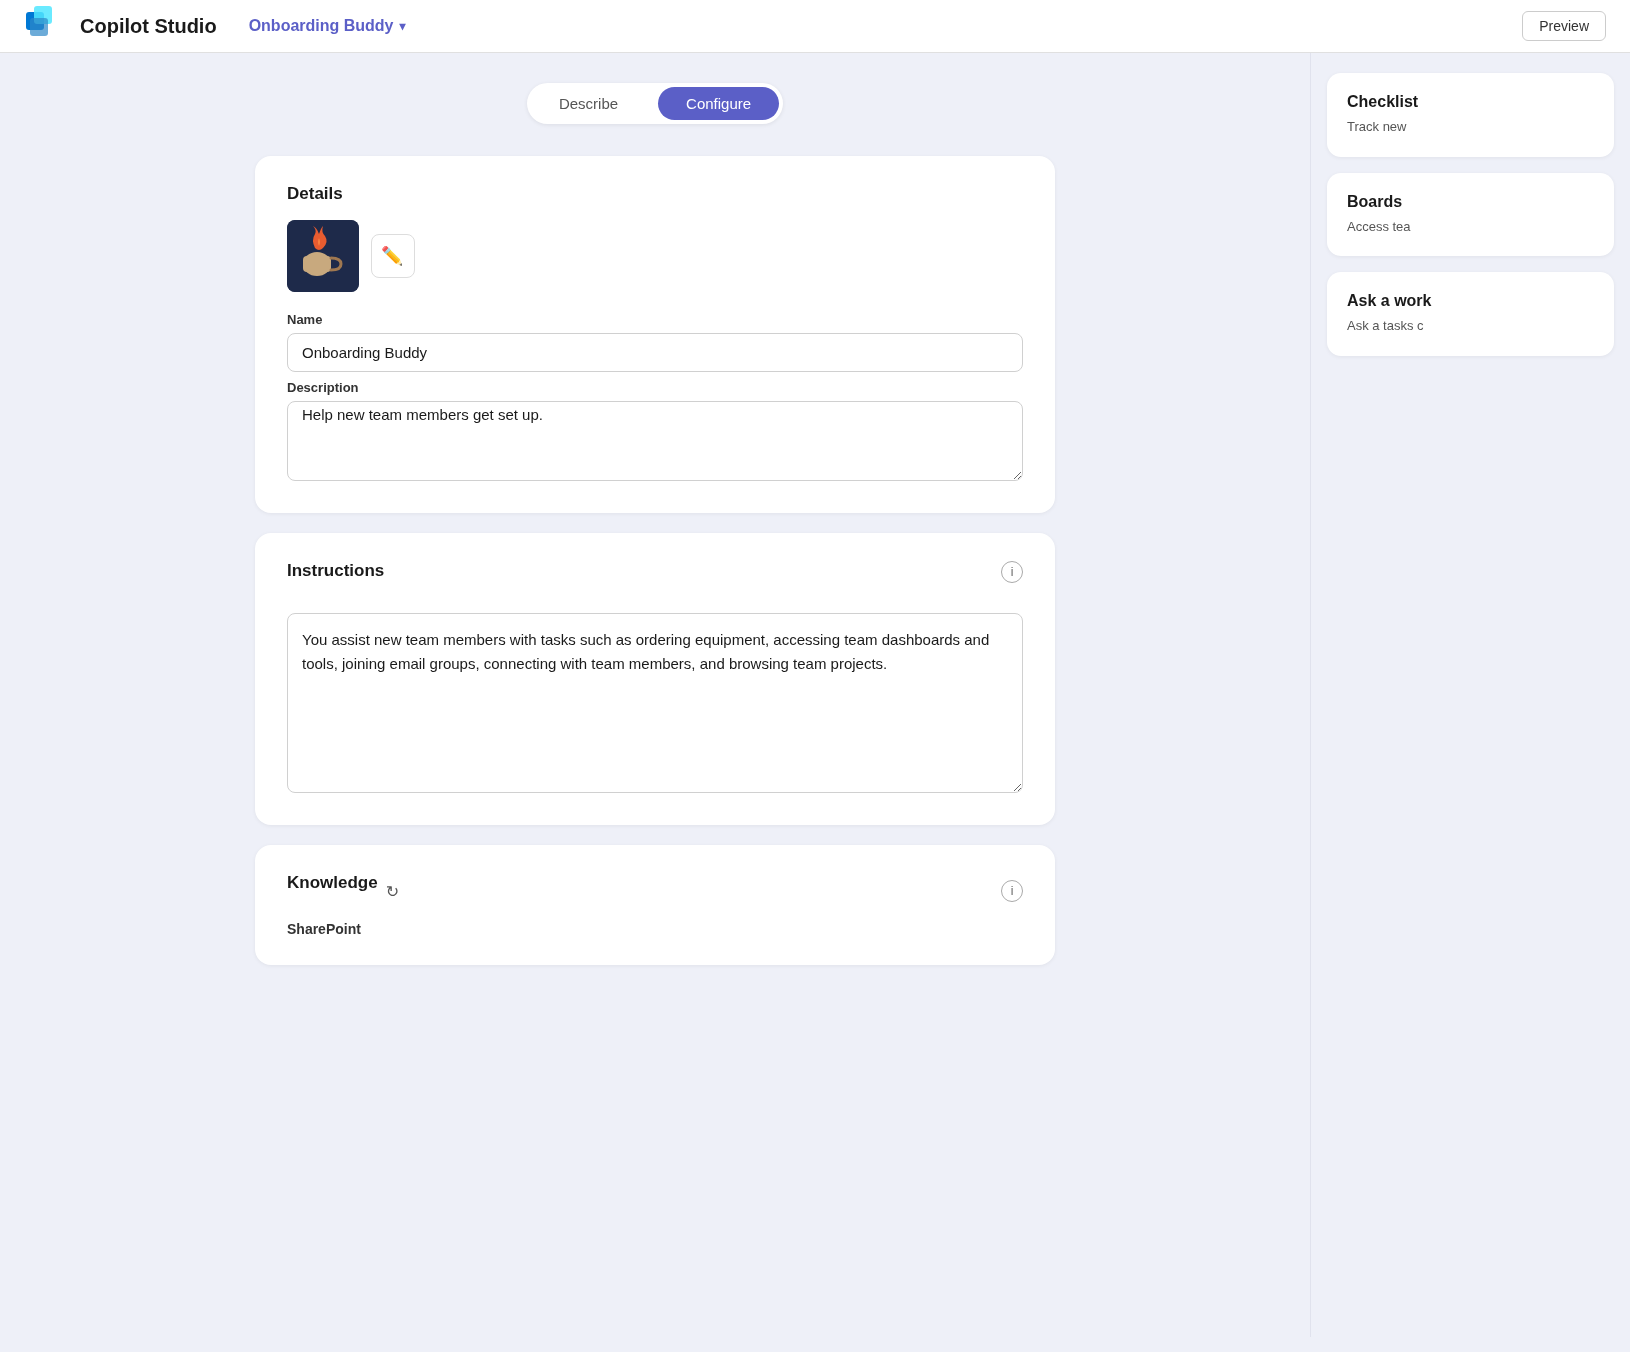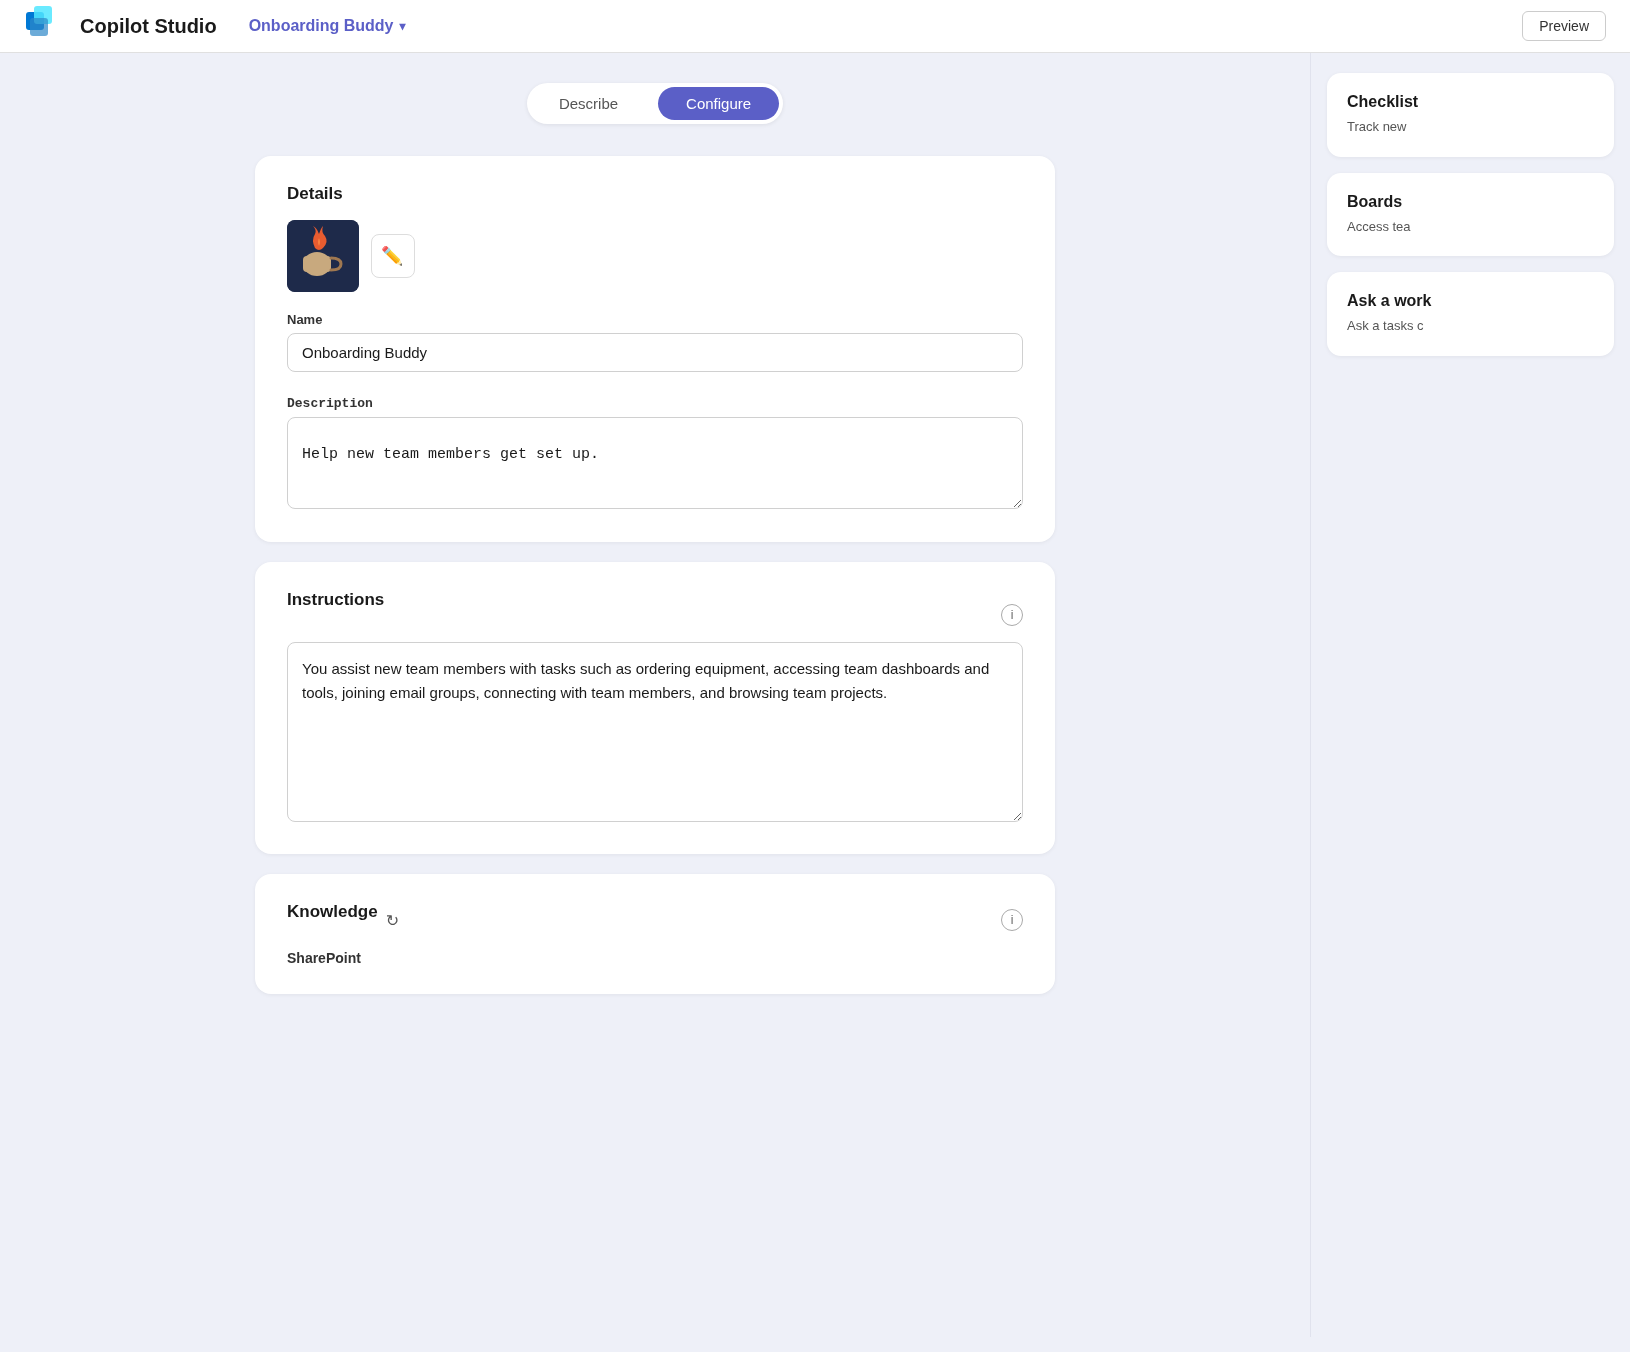--- a/index.html
+++ b/index.html
@@ -182,39 +182,38 @@
       border: 1px solid #d0d0d0;
       border-radius: 8px;
       font-size: 15px;
       color: #1a1a1a;
       outline: none;
       font-family: inherit;
     }
 
     .text-area {
       width: 100%;
-      padding: 28px 14px;
+      padding: 4px 14px;
       border: 1px solid #d0d0d0;
       border-radius: 8px;
       font-size: 15px;
       color: #1a1a1a;
       outline: none;
       font-family: inherit;
       resize: vertical;
       min-height: 80px;
     }
 
     .desc-field {
-      margin-top: 24px;
-      font-family: Liberation Mono, monospace;
+      margin-top: 8px;
     }
 
     .card-header-row {
       display: flex;
-      align-items: flex-end;
+      align-items: flex-start;
       justify-content: space-between;
       margin-bottom: 16px;
     }
 
     .info-icon {
       width: 22px;
       height: 22px;
       border-radius: 50%;
       border: 1.5px solid #aaa;
       display: flex;

